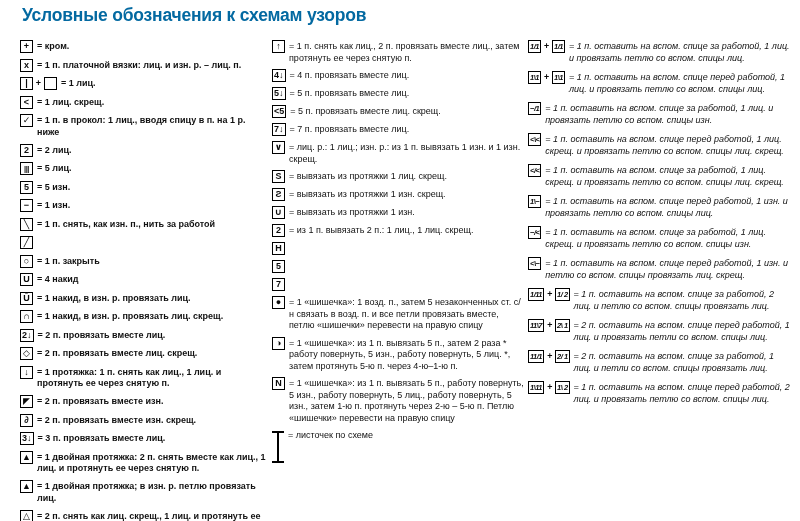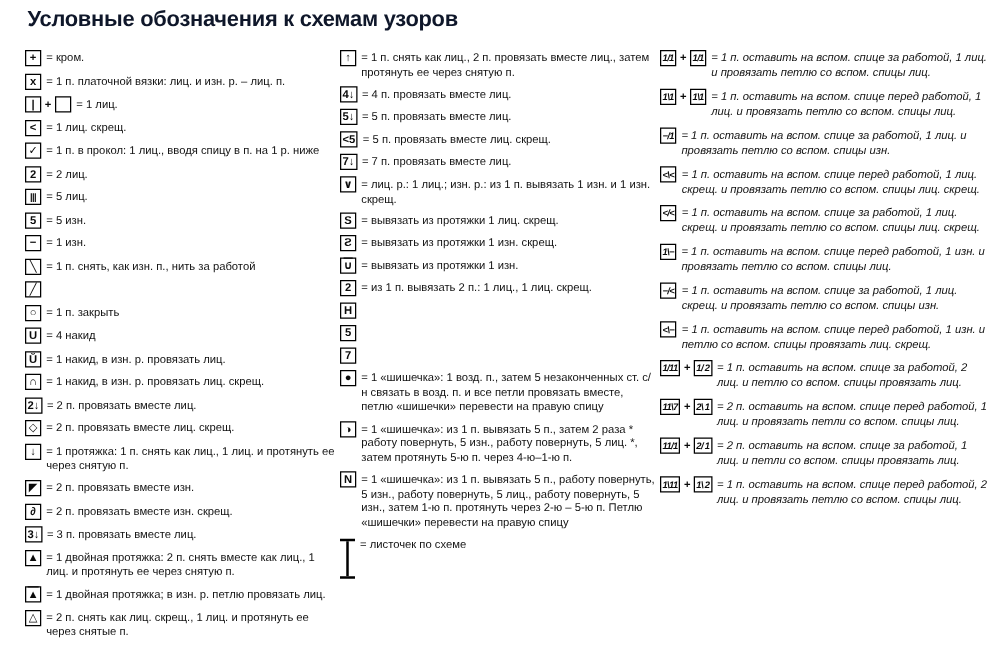--- a/index.html
+++ b/index.html
@@ -3,21 +3,21 @@
 <meta charset="utf-8">
 <style>
   html,body{margin:0;padding:0;}
   body{
     width:800px;height:521px;background:#ffffff;color:#0a0a0a;
     font-family:"Liberation Sans","DejaVu Sans",sans-serif;
     position:relative;overflow:hidden;
   }
   .page-title{
     position:absolute;left:22px;top:5px;
-    font-size:17.5px;font-weight:800;letter-spacing:-0.2px;color:#0f172a;text-align:right;
+    font-size:17.5px;font-weight:800;letter-spacing:-0.2px;color:#0369a1;text-align:right;
   }
   .col{
     position:absolute;top:40px;display:flex;flex-direction:column;
   }
   #col-1{left:20px;width:250px;gap:5.5px;}
   #col-2{left:272px;width:253px;gap:5px;}
   #col-3{left:528px;width:266px;gap:7px;font-style:italic;}
   .row{display:flex;align-items:flex-start;gap:4px;}
   .icons{display:flex;align-items:center;gap:2px;flex:none;padding-top:0px;}
   .sym{
@@ -31,21 +31,21 @@
   .sym.bar span{text-decoration:overline;}
   .sym.ibeam{
     border:none;min-width:12px;width:12px;height:32px;position:relative;
     border-top:2px solid #000;border-bottom:2px solid #000;margin-top:2px;
   }
   .sym.ibeam::after{
     content:"";position:absolute;left:50%;top:0;bottom:0;width:2px;
     background:#000;transform:translateX(-50%);
   }
   .txt{
-    font-size:9px;line-height:11.5px;font-weight:400;color:#111;
+    font-size:9px;line-height:11.5px;font-weight:700;color:#111;
     padding-top:1px;
   }
   #col-2 .txt,#col-3 .txt{font-weight:500;}
 </style>
 </head>
 <body>
 
 <div class="page-title">Условные обозначения к схемам узоров</div>
 <div class="col" id="col-1">
     <div class="row">

